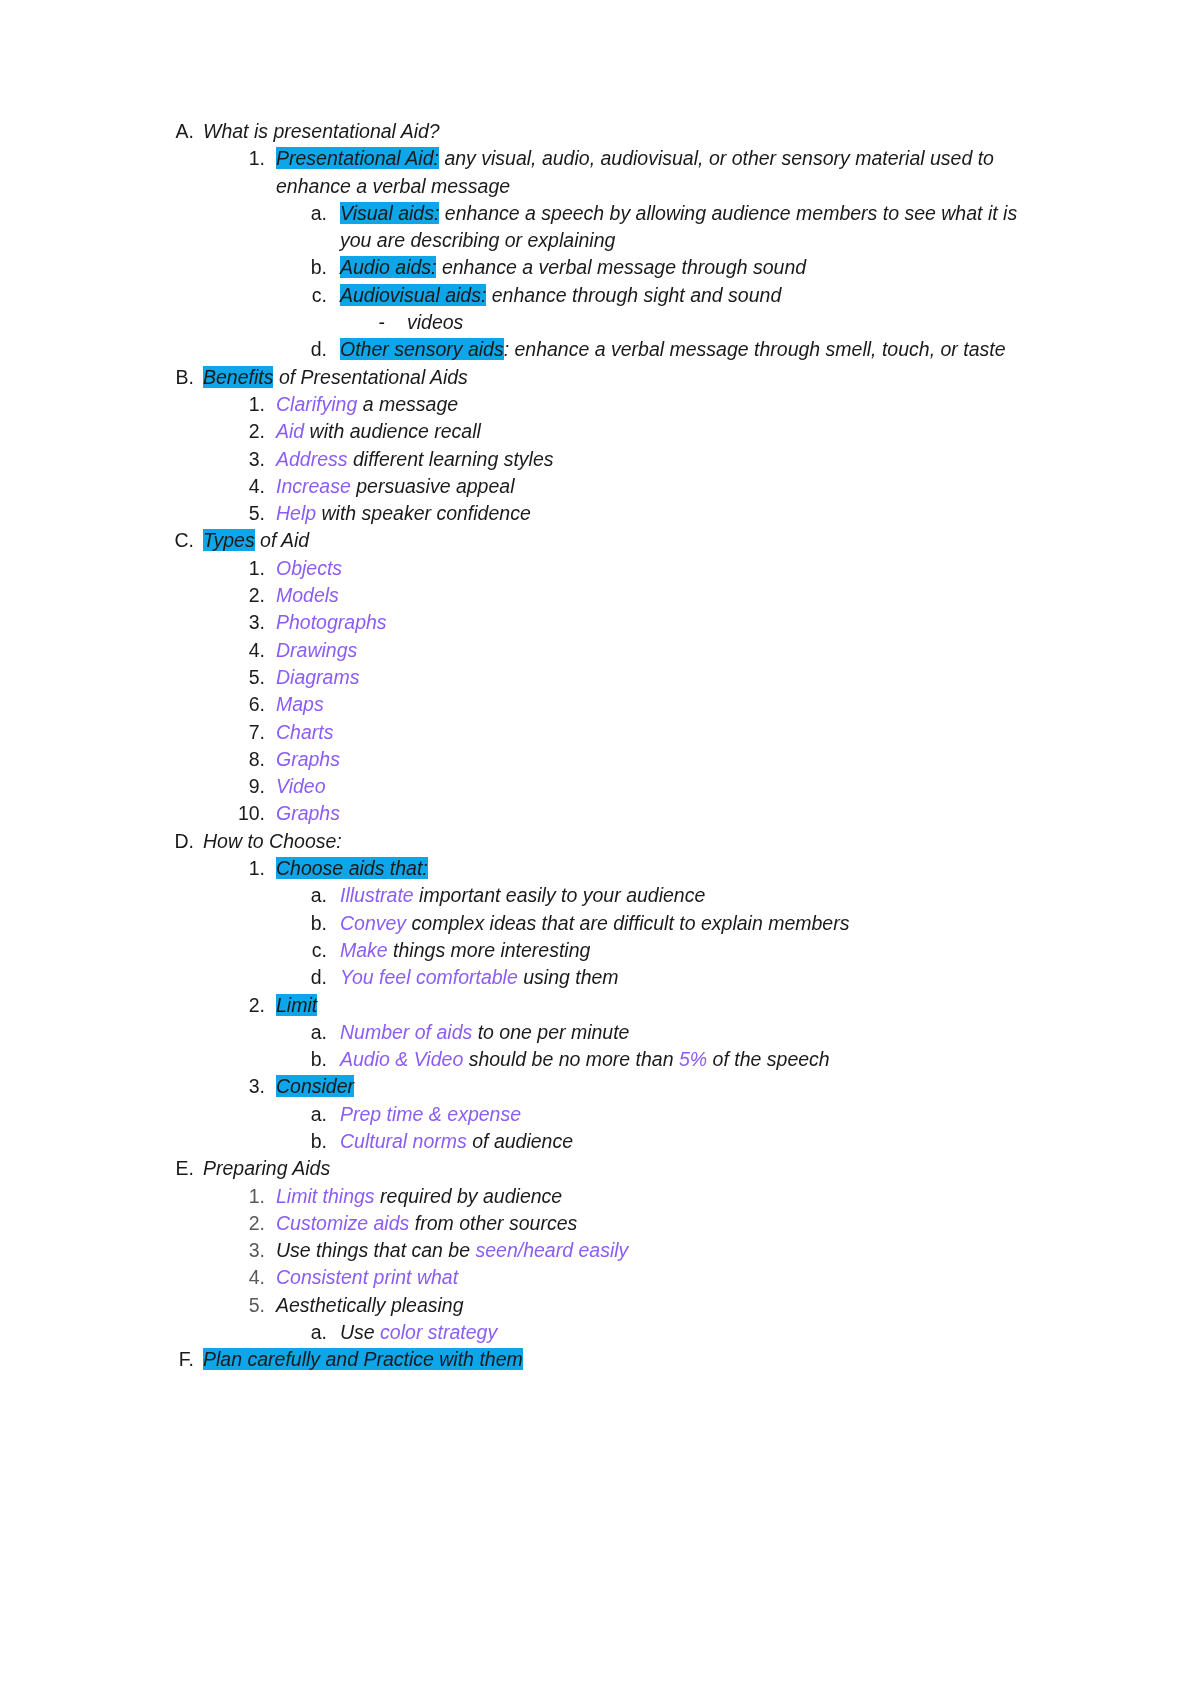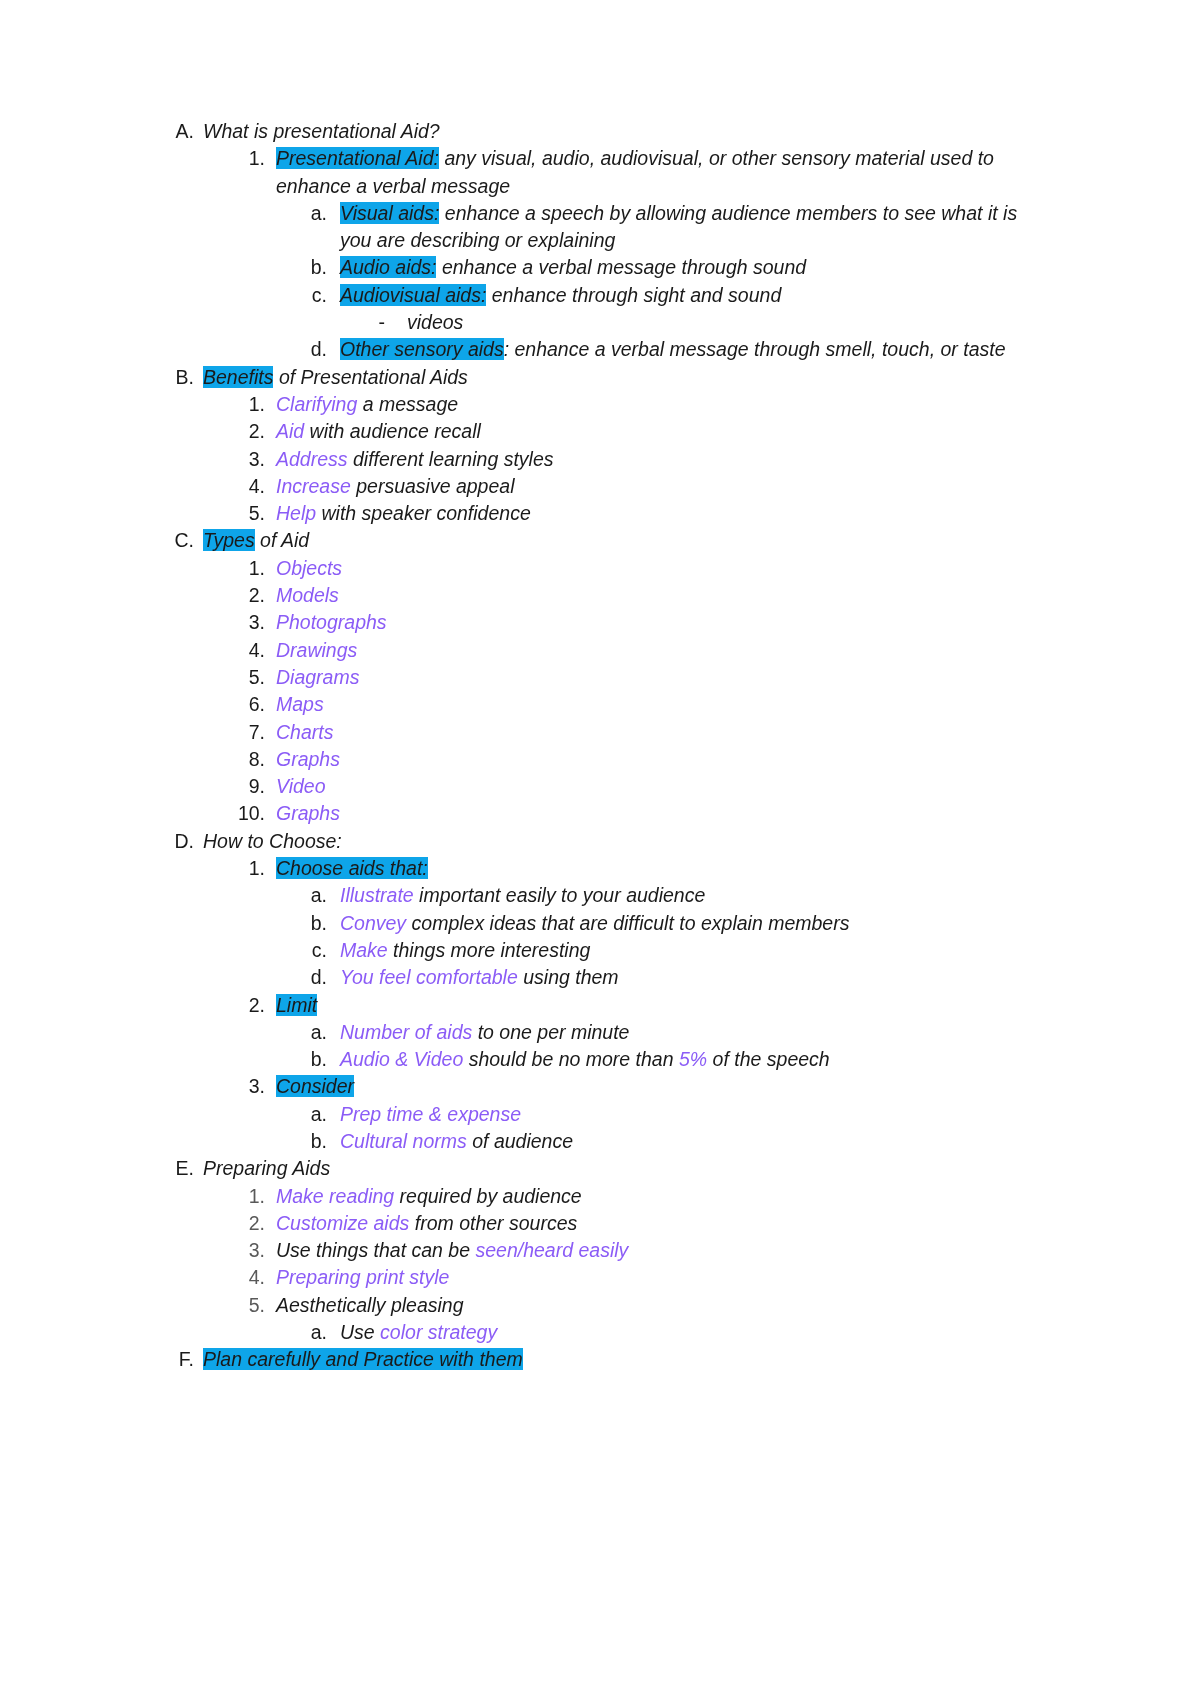--- a/index.html
+++ b/index.html
@@ -221,33 +221,33 @@
       <div class="row lvl-2">
         <div class="marker dark">b.</div>
         <div class="body-text"><span class="amber">Cultural norms</span><span> of audience</span></div>
       </div>
       <div class="row lvl-a">
         <div class="marker dark">E.</div>
         <div class="body-text"><span>Preparing Aids</span></div>
       </div>
       <div class="row lvl-1">
         <div class="marker grey">1.</div>
-        <div class="body-text"><span class="amber">Make reading</span><span> required by audience</span></div>
+        <div class="body-text"><span class="amber">Limit things</span><span> required by audience</span></div>
       </div>
       <div class="row lvl-1">
         <div class="marker grey">2.</div>
         <div class="body-text"><span class="amber">Customize aids</span><span> from other sources</span></div>
       </div>
       <div class="row lvl-1">
         <div class="marker grey">3.</div>
         <div class="body-text"><span>Use things that can be </span><span class="amber">seen/heard easily</span></div>
       </div>
       <div class="row lvl-1">
         <div class="marker grey">4.</div>
-        <div class="body-text"><span class="amber">Preparing print style</span></div>
+        <div class="body-text"><span class="amber">Consistent print what</span></div>
       </div>
       <div class="row lvl-1">
         <div class="marker grey">5.</div>
         <div class="body-text"><span>Aesthetically pleasing</span></div>
       </div>
       <div class="row lvl-2">
         <div class="marker dark">a.</div>
         <div class="body-text"><span>Use </span><span class="amber">color strategy</span></div>
       </div>
       <div class="row lvl-a">

